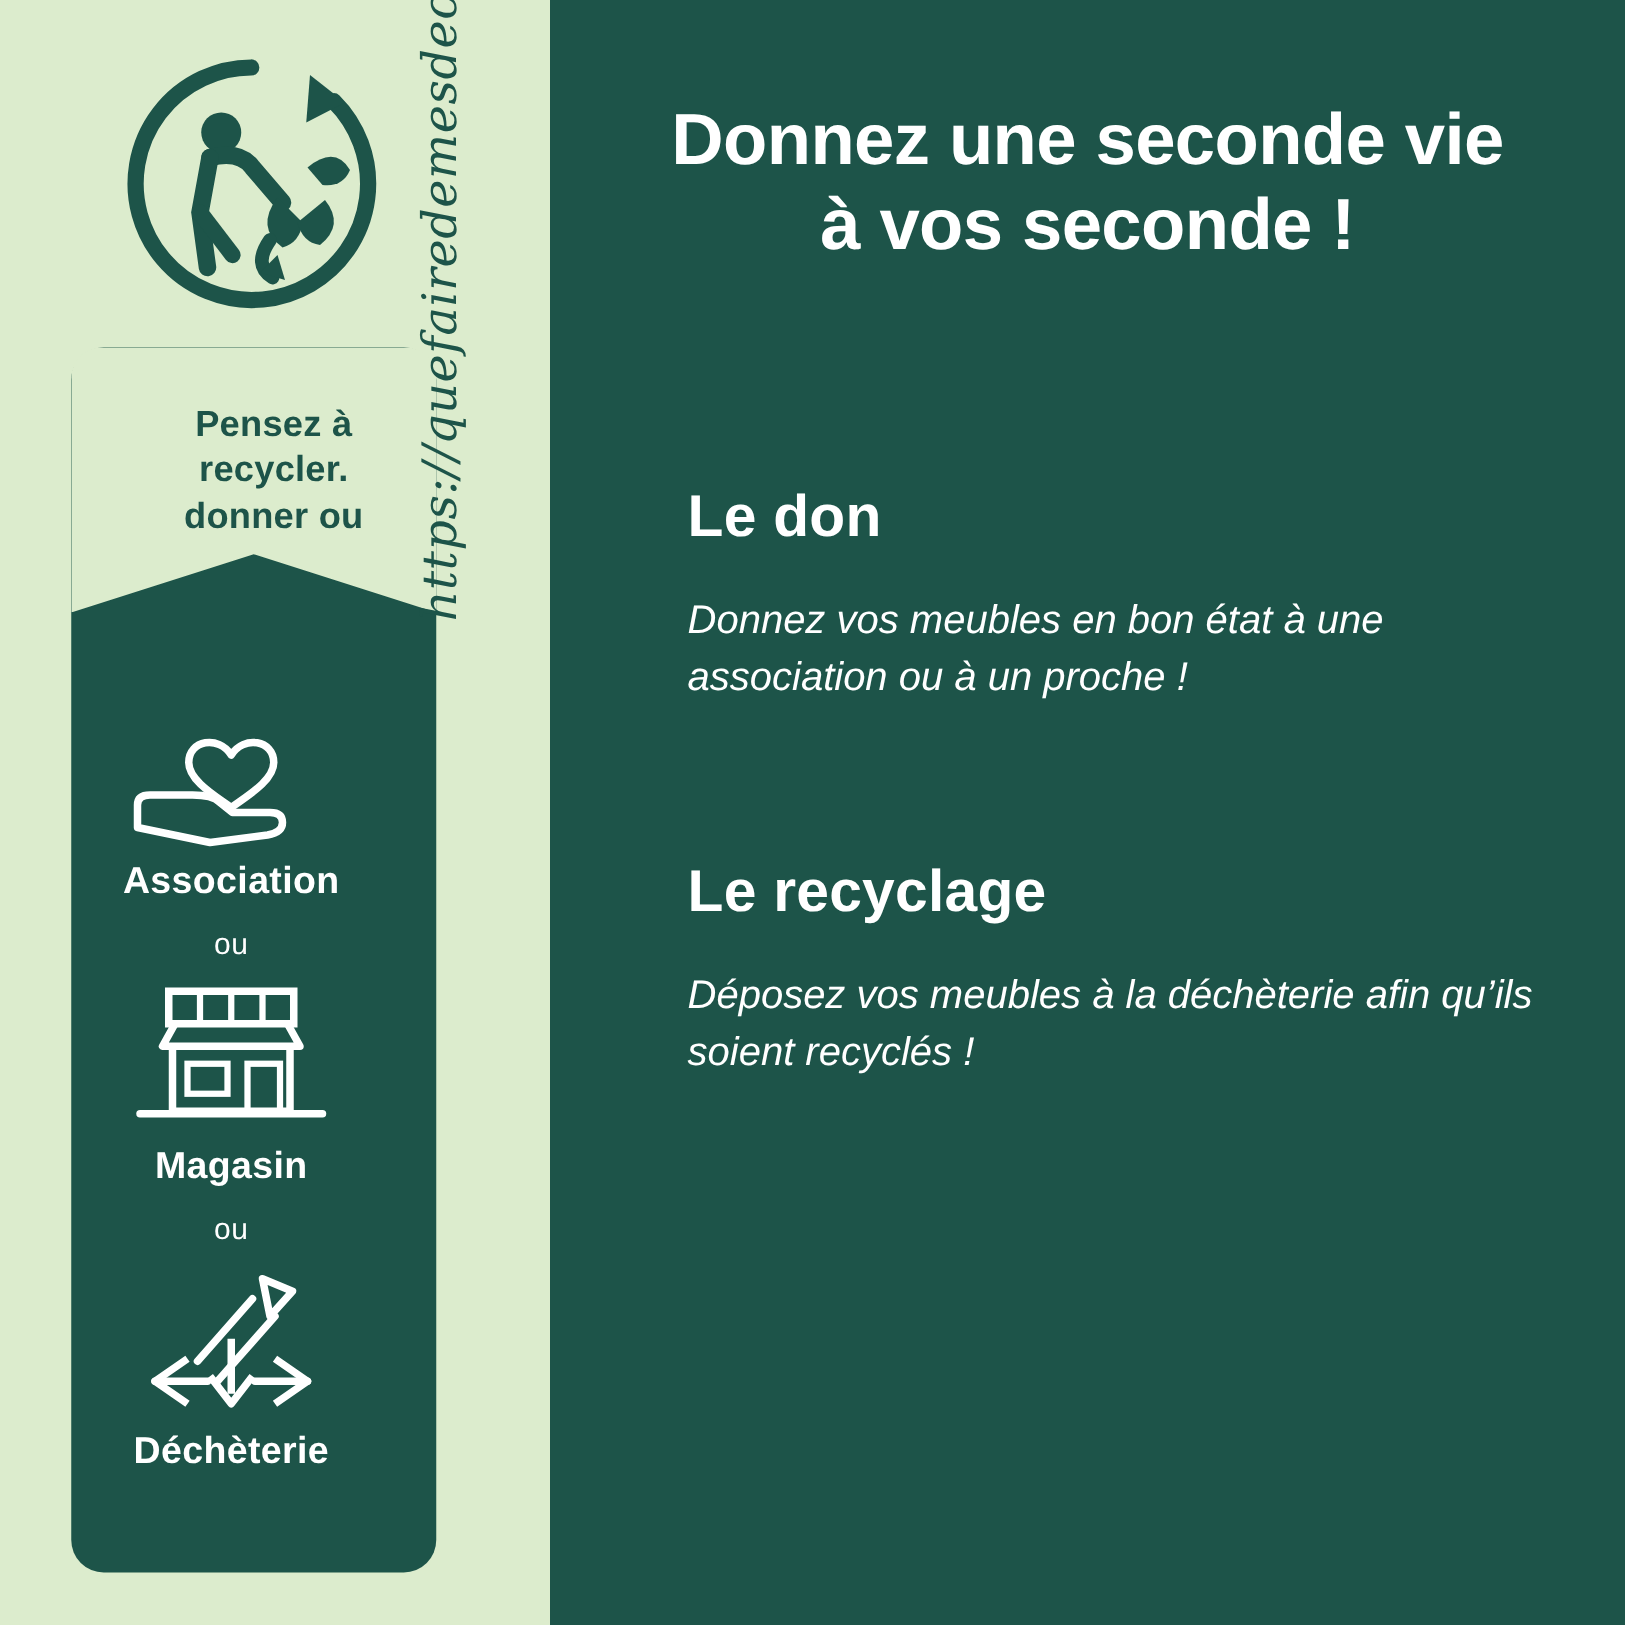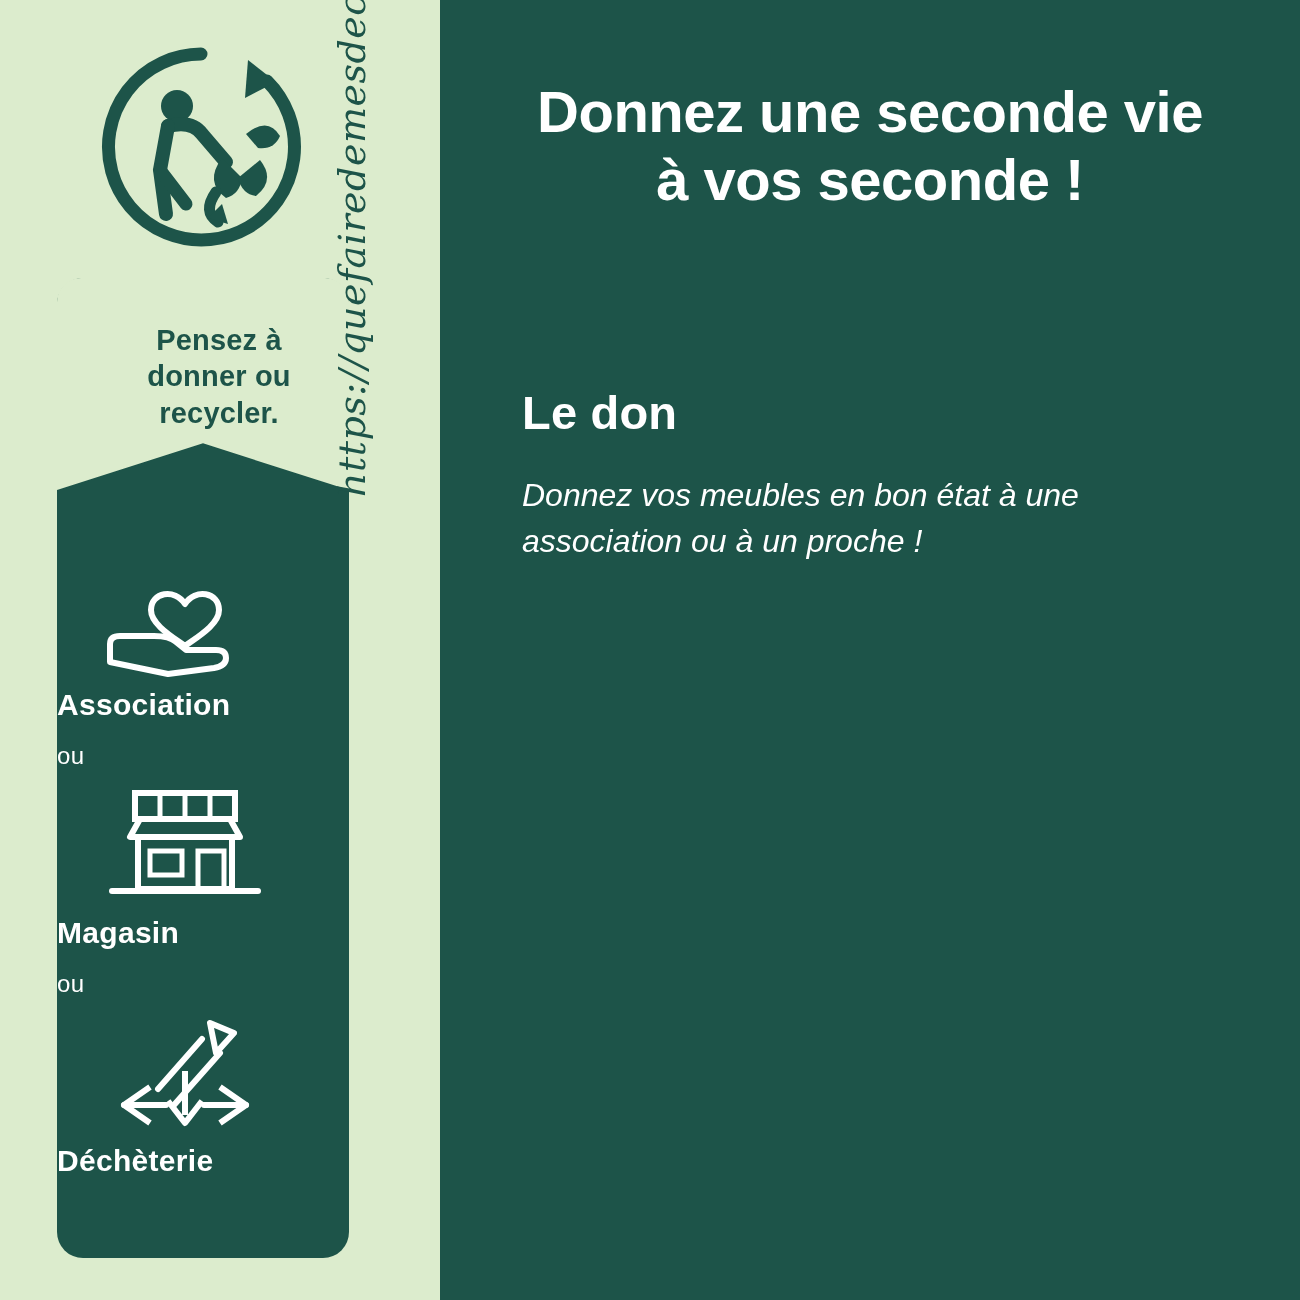--- a/index.html
+++ b/index.html
@@ -73,20 +73,21 @@
     font-weight: bold;
     line-height: 1.25;
     letter-spacing: .2px;
   }
 
   .steps {
     position: absolute;
     top: 280px;
     left: 0;
     width: 256px;
+    text-align: center;
     color: #ffffff;
   }
   .step-icon {
     display: flex;
     align-items: center;
     justify-content: center;
     height: 120px;
   }
   .step-label {
     font-size: 30px;
@@ -119,21 +120,21 @@
   }
 
   
   .right-panel {
     position: relative;
     flex: 1 1 auto;
     height: 1300px;
     background: #1d5449;
     color: #ffffff;
     box-sizing: border-box;
-    padding: 0 32px;
+    padding: 0 60px;
   }
 
   .main-title {
     margin: 0;
     padding-top: 78px;
     text-align: center;
     font-size: 58px;
     font-weight: bold;
     line-height: 1.18;
     letter-spacing: -0.5px;
@@ -186,22 +187,22 @@
         <path d="M120 150 q-14 20 2 30" fill="none" stroke="#1d5449" stroke-width="11" stroke-linecap="round"></path>
         <path d="M112 176 l20 6 l-6 -20 z" fill="#1d5449"></path>
       </svg>
     </div>
 
     <div class="ribbon">
 
       <div class="ribbon-head"></div>
       <div class="ribbon-head-text">
         <div>Pensez à</div>
+        <div>recycler.</div>
         <div>donner ou</div>
-        <div>recycler.</div>
       </div>
 
       <div class="steps">
 
         <div>
           <div class="step-icon">
             <svg viewBox="0 0 190 120" width="190" height="120" aria-hidden="true">
               <path d="M95 46 c-10 -16 -34 -12 -34 6 c0 14 20 26 34 36 c14 -10 34 -22 34 -36 c0 -18 -24 -22 -34 -6 z" fill="none" stroke="#ffffff" stroke-width="6" stroke-linejoin="round"></path>
               <path d="M20 104 l0 -18 q0 -8 10 -8 l34 0 q16 0 22 6 l10 8 l30 0 q10 0 10 8 q0 8 -12 10 l-46 6 l-58 -12 z" fill="none" stroke="#ffffff" stroke-width="6" stroke-linejoin="round" stroke-linecap="round"></path>
             </svg>
@@ -257,15 +258,19 @@
     <h1 class="main-title">
       <span>Donnez une seconde vie</span><br>
       <span>à vos seconde !</span>
     </h1>
 
     <div class="block don">
       <h2 class="block-title">Le don</h2>
       <p class="block-body">Donnez vos meubles en bon état à une association ou à un proche !</p>
     </div>
 
+    <div class="block recyclage">
+      <h2 class="block-title">Le recyclage</h2>
+      <p class="block-body">Déposez vos meubles à la déchèterie afin qu’ils soient recyclés !</p>
+    </div>
   </div>
 
 </div>
 
 </body></html>

